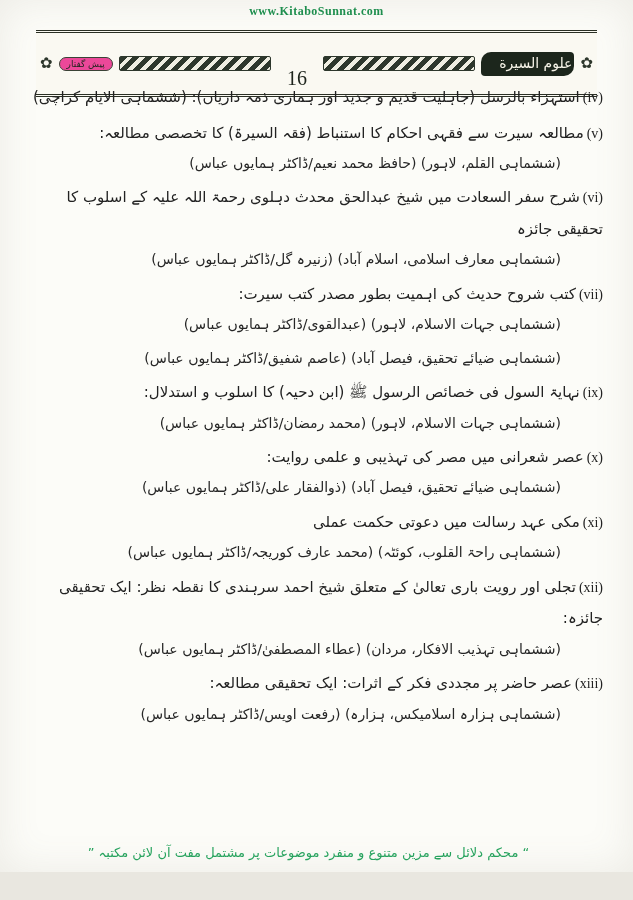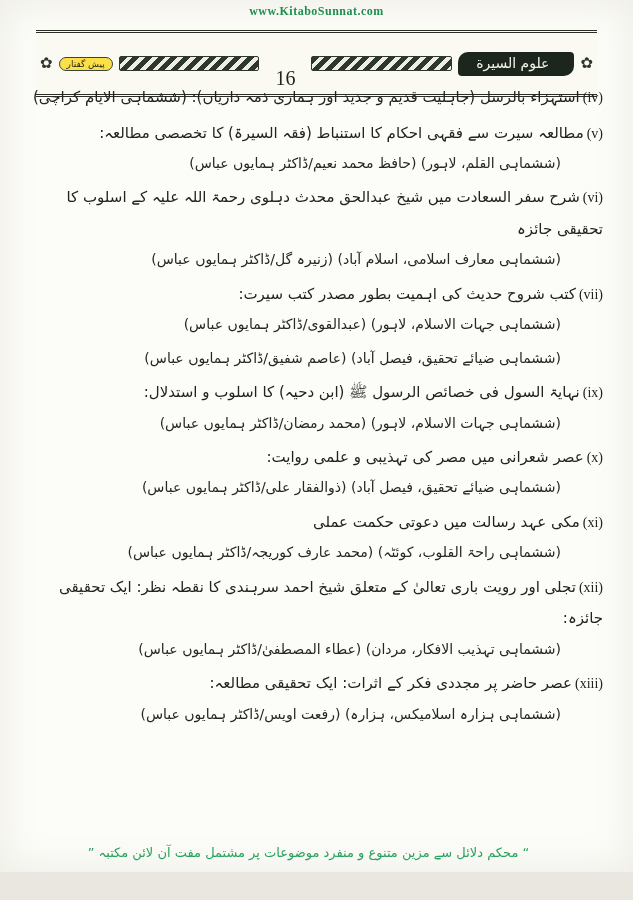--- a/index.html
+++ b/index.html
@@ -31,42 +31,42 @@
     background:#faf9f2;
   }
   .ornament { color:#2d372c; font-size:15px; line-height:1; }
   .small-label {
     direction:rtl;
     font-size:9px; color:#1d241c;
     white-space:nowrap;
     border:1px solid #3a4336;
     border-radius:7px;
     padding:1px 7px;
-    background:#fde047;
+    background:#ec4899;
   }
   .braid {
     flex:1; height:13px;
     background:repeating-linear-gradient(135deg, #2d372c 0 5px, #efeee2 5px 9px);
     border:1px solid #2d372c;
     border-radius:2px;
     min-width:30px;
   }
   .num-box {
     font-family:"Liberation Serif", serif;
     font-size:20px;
     color:#1d241c;
     padding:0 10px;
     margin-top:30px;
   }
   .title-pill {
     direction:rtl;
     background:#1c261c;
     color:#f6f3e7;
     font-size:14px;
-    padding:3px 25px 5px 18px;
+    padding:3px 2px 5px 18px;
     border-radius:10px 4px 10px 4px;
     white-space:nowrap;
     text-align:right;
   }
   .body-text {
     position:absolute; top:82px; left:28px; right:30px; bottom:50px;
     direction:rtl;
     text-align:right;
   }
   .entry { margin-bottom:4px; }

